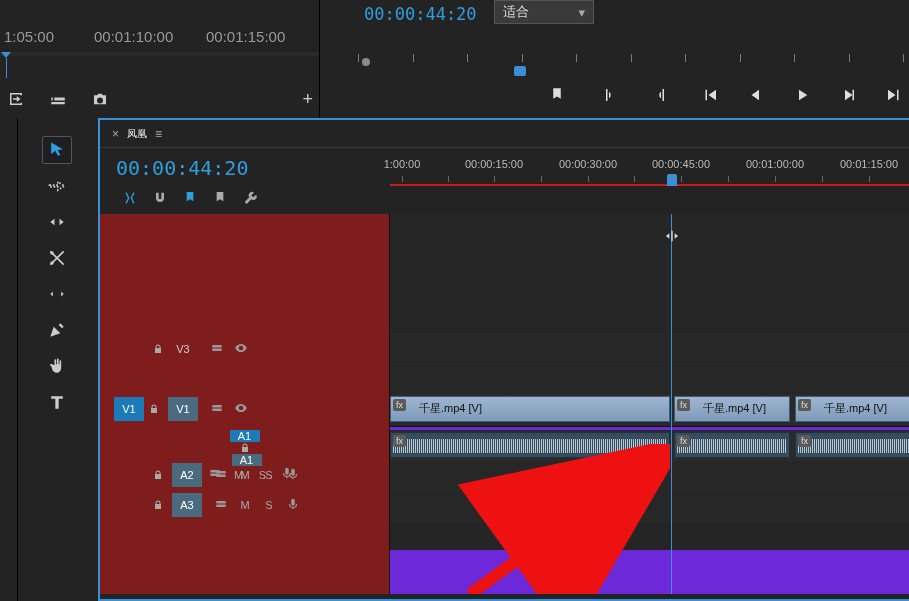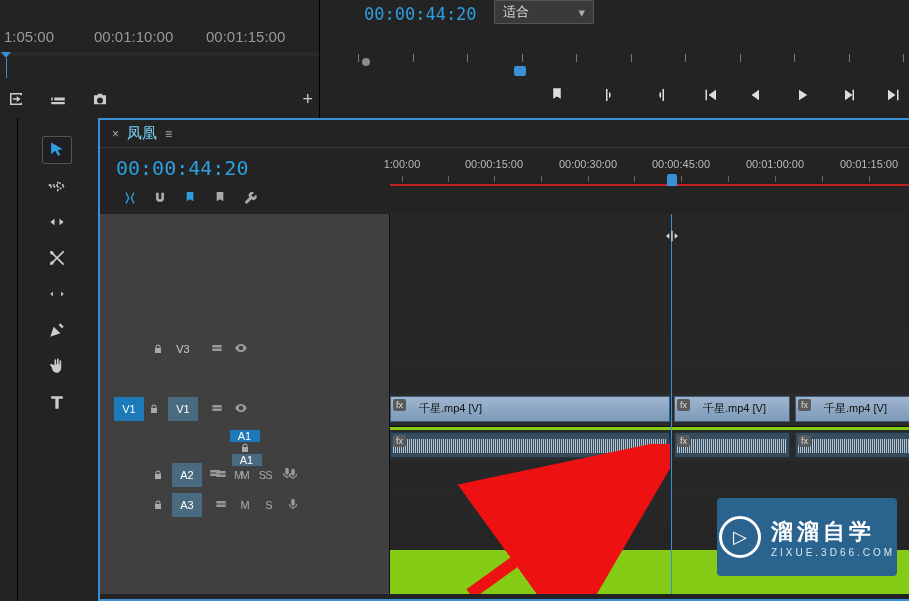--- a/index.html
+++ b/index.html
@@ -111,41 +111,41 @@
   .timeline-panel {
     position:absolute; left:98px; right:0; top:0; bottom:0;
     border: 2px solid #3a8fd6; border-right:none;
     background:#232323;
   }
   .timeline-tabbar {
     height: 28px; border-bottom:1px solid #3a3a3a;
     display:flex; align-items:center; gap:8px; padding-left:12px;
   }
   .tab-close { color:#aaa; cursor:pointer; }
-  .tab-name { color:#7dd3fc; font-size:15px; }
+  .tab-name { color:#ffffff; font-size:10px; }
   .tab-menu { color:#aaa; cursor:pointer; }
 
   .timeline-head {
     height: 66px; display:flex;
   }
   .head-left { width: 290px; padding:8px 0 0 16px; }
   .head-timecode { color:#2e9ede; font-size:20px; font-family:monospace; }
   .head-toolrow { display:flex; gap:14px; margin-top:10px; padding-left:6px; }
   .head-toolrow svg { width:16px; height:16px; fill:#aaa; cursor:pointer; }
 
   .head-ruler { flex:1; position:relative; }
   .ruler-labels { position:absolute; left:0; right:0; top:10px; height:16px; }
   .ruler-labels span { position:absolute; font-size:11px; color:#bbb; transform:translateX(-50%); }
   .ruler-minor { position:absolute; left:0; right:0; top:28px; height:8px; }
   .ruler-minor i { position:absolute; width:1px; height:6px; background:#666; }
   .ruler-redline { position:absolute; left:0; right:0; top:36px; height:2px; background:#c51e1e; }
 
   .timeline-body { position:relative; display:flex; height: 380px; }
-  .track-headers { width:290px; border-right:1px solid #111; position:relative; background:#404040;}
-  .track-content { flex:1; position:relative; background:#84cc16; overflow:hidden; }
+  .track-headers { width:290px; border-right:1px solid #111; position:relative; background:#7f1d1d;}
+  .track-content { flex:1; position:relative; background:#6d28d9; overflow:hidden; }
 
   .track-row { position:absolute; left:0; right:0; display:flex; align-items:center; }
   .track-row.video { height:30px; }
   .track-row.audio { height:30px; }
   .hdr-pad { width: 48px; }
   .hdr-lock { width:20px; display:flex; justify-content:center; }
   .hdr-lock svg { width:12px; height:12px; fill:#aaa;}
   .hdr-label { width:30px; height:24px; display:flex; align-items:center; justify-content:center; font-size:11px; color:#ccc;}
   .hdr-label.target { background:#1b7ab7; color:#fff; }
   .hdr-label.track { background:#4a6b7f; color:#fff; margin-left:4px;}
@@ -568,27 +568,20 @@
           <div class="wave"></div>
         </div>
 
         <div class="playhead-line" style="left:281px;"></div>
         <div class="playhead-cursor">
           <svg width="20" height="16" viewBox="0 0 24 24" fill="#ddd">
               <path d="M3 12l5-4v8zM21 12l-5-4v8zM11 4h2v16h-2z"></path>
             </svg>
         </div>
 
-        <div class="watermark">
-          <div class="wm-logo"></div>
-          <div class="wm-text">
-            <div class="wm-title">溜溜自学</div>
-            <div class="wm-sub">ZIXUE.3D66.COM</div>
-          </div>
-        </div>
 
         <svg class="red-arrow" style="left:60px; top:230px;" width="220" height="160">
           <defs>
             <marker id="ah" markerWidth="18" markerHeight="16" refX="14" refY="8" orient="auto">
               <path d="M0 0 L18 8 L0 16 z" fill="#e11"></path>
             </marker>
           </defs>
           <line x1="20" y1="150" x2="200" y2="20" stroke="#e11" stroke-width="12" marker-end="url(#ah)"></line>
         </svg>
 

